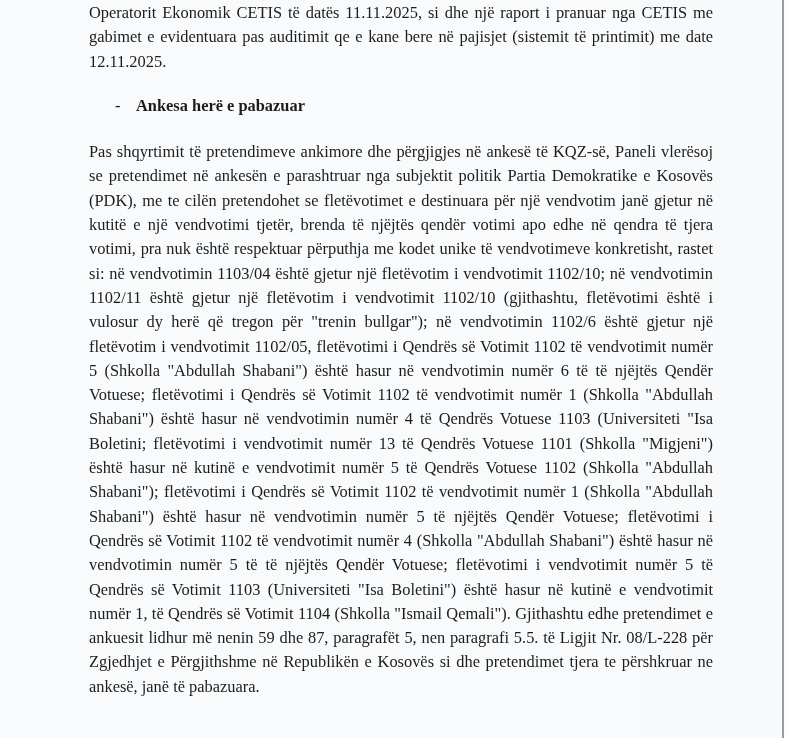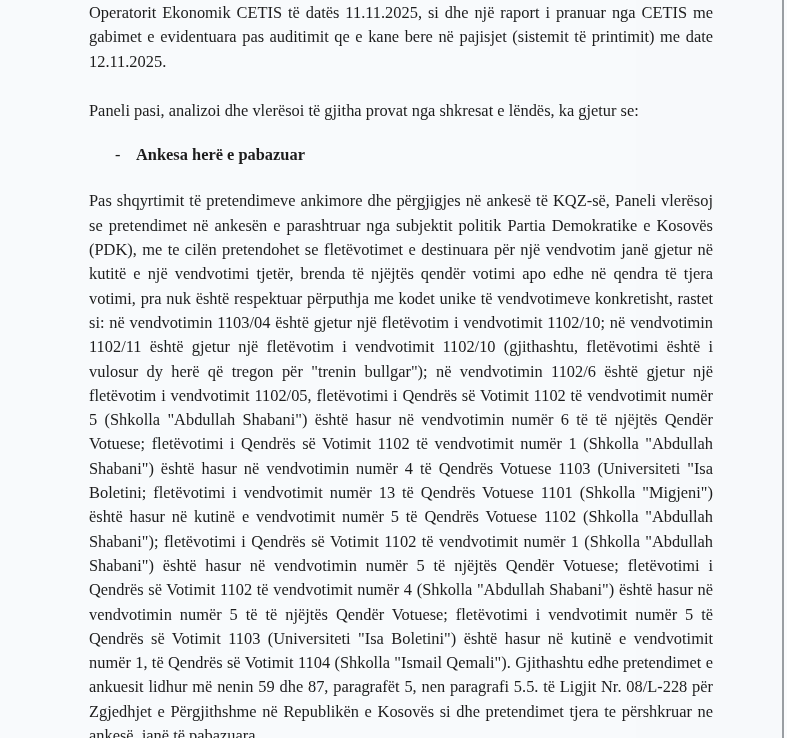--- a/index.html
+++ b/index.html
@@ -62,21 +62,20 @@
     font-weight: normal;
   }
   .p-main { margin-top: 22px; }
 </style>
 </head>
 <body>
 
 <div class="page">
   <div class="content">
     <p class="p-intro">Operatorit Ekonomik CETIS të datës 11.11.2025, si dhe një raport i pranuar nga CETIS me gabimet e evidentuara pas auditimit qe e kane bere në pajisjet (sistemit të printimit) me date 12.11.2025.</p>
-    <p class="p-panel">Paneli pasi, analizoi dhe vlerësoi të gjitha provat nga shkresat e lëndës, ka gjetur se:</p>
     <div class="bullet">
       <span class="bullet-dash">-</span>
       <span class="bullet-text">Ankesa herë e pabazuar</span>
     </div>
     <p class="p-main">Pas shqyrtimit të pretendimeve ankimore dhe përgjigjes në ankesë të KQZ-së, Paneli vlerësoj se pretendimet në ankesën e parashtruar nga subjektit politik Partia Demokratike e Kosovës (PDK), me te cilën pretendohet se fletëvotimet e destinuara për një vendvotim janë gjetur në kutitë e një vendvotimi tjetër, brenda të njëjtës qendër votimi apo edhe në qendra të tjera votimi, pra nuk është respektuar përputhja me kodet unike të vendvotimeve konkretisht, rastet si: në vendvotimin 1103/04 është gjetur një fletëvotim i vendvotimit 1102/10; në vendvotimin 1102/11 është gjetur një fletëvotim i vendvotimit 1102/10 (gjithashtu, fletëvotimi është i vulosur dy herë që tregon për "trenin bullgar"); në vendvotimin 1102/6 është gjetur një fletëvotim i vendvotimit 1102/05, fletëvotimi i Qendrës së Votimit 1102 të vendvotimit numër 5 (Shkolla "Abdullah Shabani") është hasur në vendvotimin numër 6 të të njëjtës Qendër Votuese; fletëvotimi i Qendrës së Votimit 1102 të vendvotimit numër 1 (Shkolla "Abdullah Shabani") është hasur në vendvotimin numër 4 të Qendrës Votuese 1103 (Universiteti "Isa Boletini; fletëvotimi i vendvotimit numër 13 të Qendrës Votuese 1101 (Shkolla "Migjeni") është hasur në kutinë e vendvotimit numër 5 të Qendrës Votuese 1102 (Shkolla "Abdullah Shabani"); fletëvotimi i Qendrës së Votimit 1102 të vendvotimit numër 1 (Shkolla "Abdullah Shabani") është hasur në vendvotimin numër 5 të njëjtës Qendër Votuese; fletëvotimi i Qendrës së Votimit 1102 të vendvotimit numër 4 (Shkolla "Abdullah Shabani") është hasur në vendvotimin numër 5 të të njëjtës Qendër Votuese; fletëvotimi i vendvotimit numër 5 të Qendrës së Votimit 1103 (Universiteti "Isa Boletini") është hasur në kutinë e vendvotimit numër 1, të Qendrës së Votimit 1104 (Shkolla "Ismail Qemali"). Gjithashtu edhe pretendimet e ankuesit lidhur më nenin 59 dhe 87, paragrafët 5, nen paragrafi 5.5. të Ligjit Nr. 08/L-228 për Zgjedhjet e Përgjithshme në Republikën e Kosovës si dhe pretendimet tjera te përshkruar ne ankesë, janë të pabazuara.</p>
   </div>
 </div>
 <div class="right-edge"></div>
 
 </body></html>

